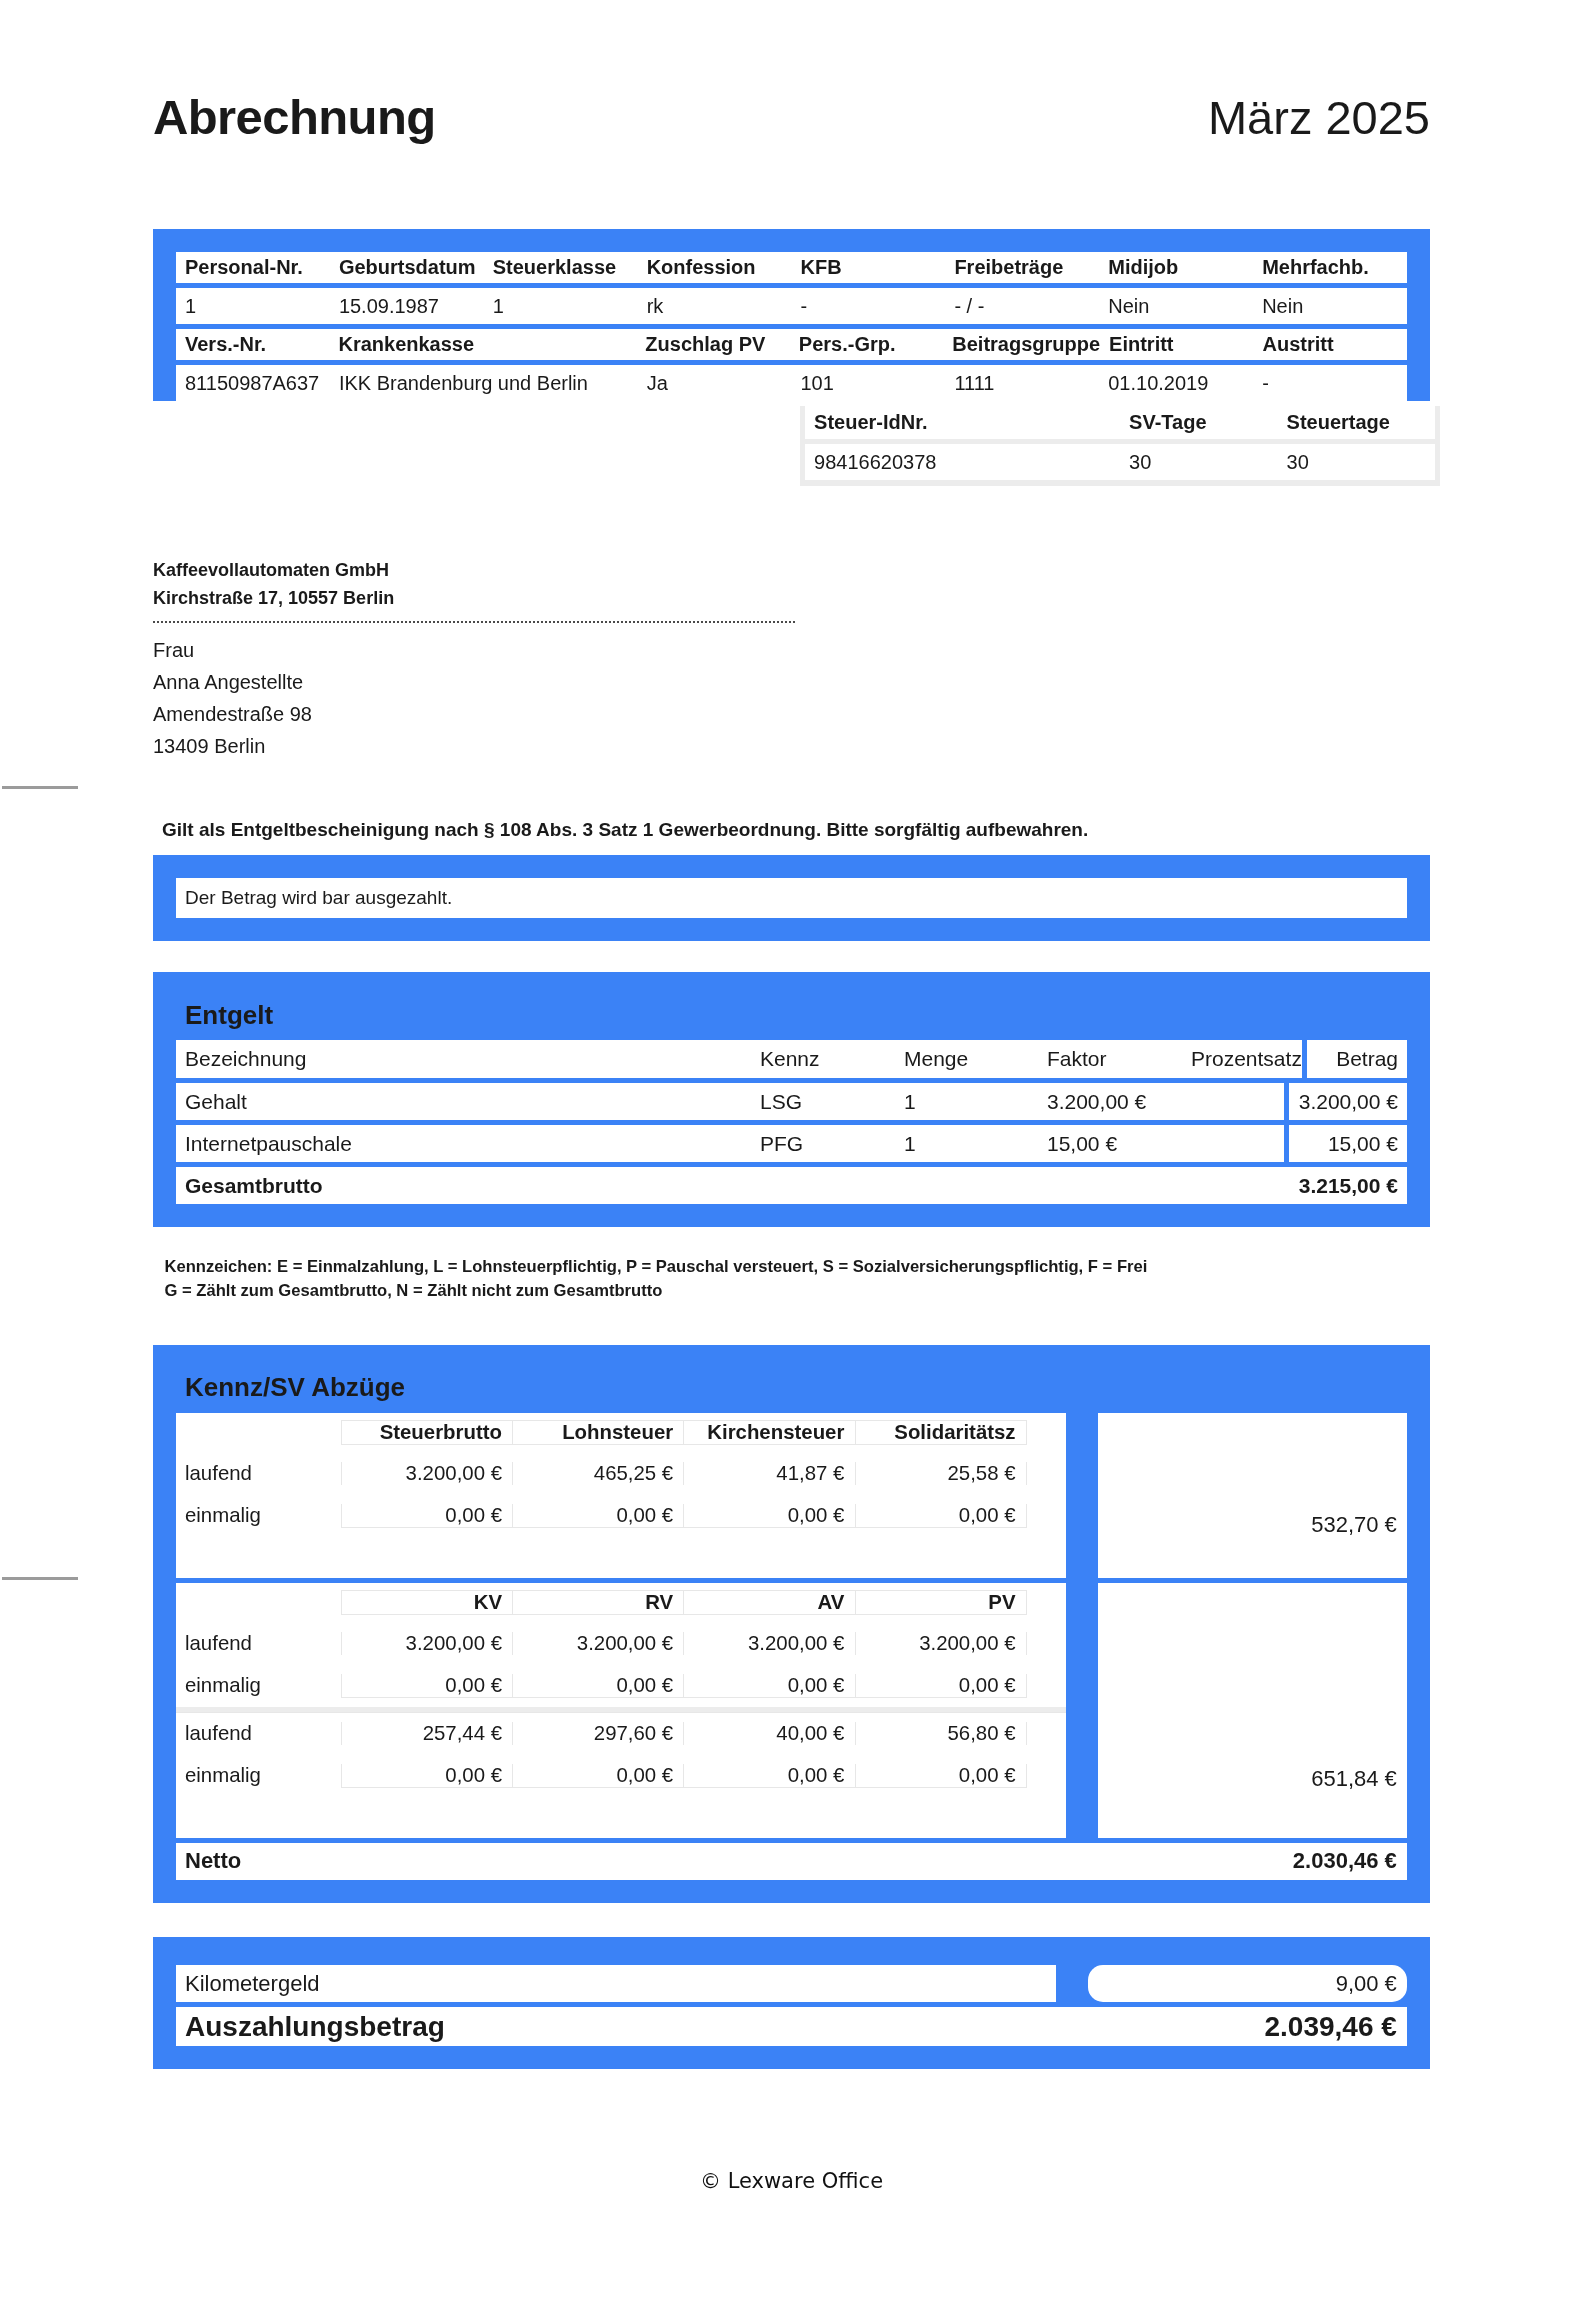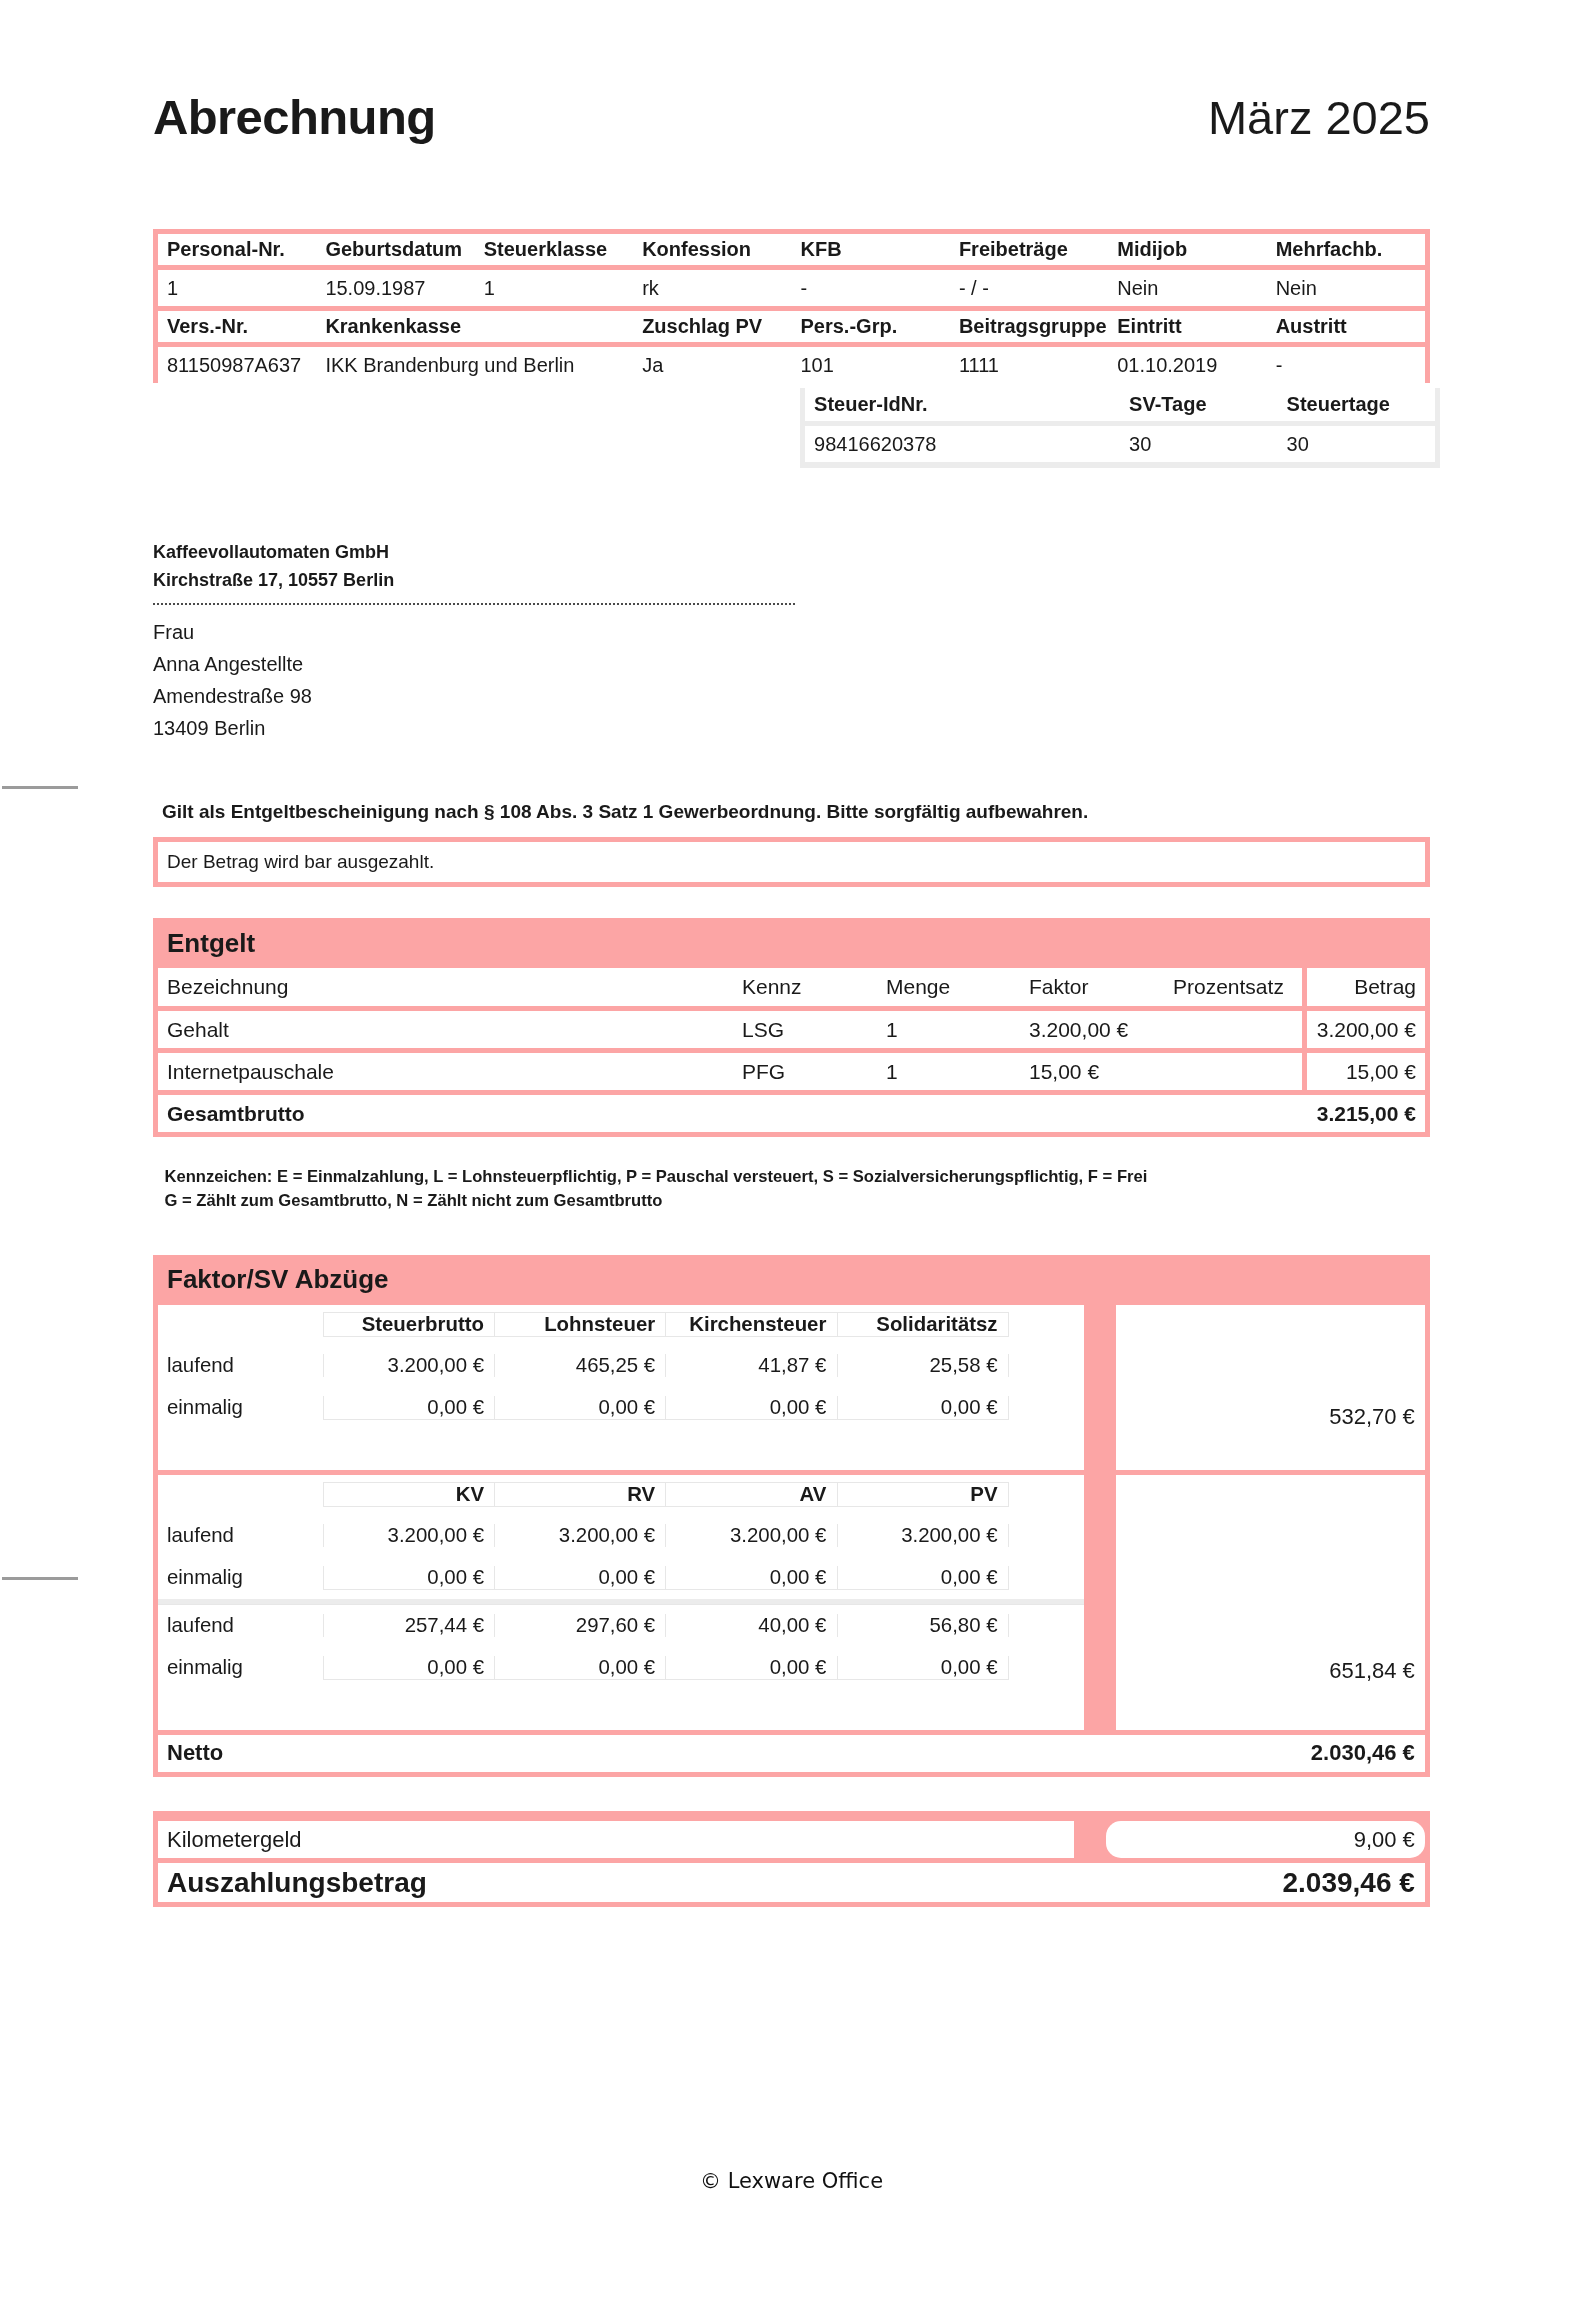--- a/index.html
+++ b/index.html
@@ -9,21 +9,21 @@
     -webkit-font-smoothing:antialiased;
   }
   .content{width:1277px;margin:0 auto 0 153px;}
 
   
   .title-row{display:flex;justify-content:space-between;align-items:baseline;padding-top:89px;}
   .doc-title{font-size:49px;font-weight:bold;letter-spacing:-0.6px;}
   .doc-period{font-size:47px;font-weight:normal;}
 
   
-  .graybox{background:#fca5a5;padding:5px;}
+  .graybox{background:#3b82f6;padding:23px;}
   .wcell{background:#ffffff;}
 
   
   .info-block{margin-top:84px;}
   .i-row{display:grid;grid-template-columns:repeat(8,1fr);align-items:center;background:#fff;margin-bottom:5.1px;}
   .i-row:last-child{margin-bottom:0;}
   .i-head{height:31px;font-weight:bold;}
   .i-val{height:36px;}
   .i-row > div{padding-left:9px;font-size:20px;white-space:nowrap;}
   .span2{grid-column:span 2;}
@@ -201,21 +201,21 @@
       <div>3.215,00 €</div>
     </div>
   </div>
 
   <div class="footnotes">
     <div>Kennzeichen: E = Einmalzahlung, L = Lohnsteuerpflichtig, P = Pauschal versteuert, S = Sozialversicherungspflichtig, F = Frei</div>
     <div>G = Zählt zum Gesamtbrutto, N = Zählt nicht zum Gesamtbrutto</div>
   </div>
 
   <div class="section graybox" style="margin-top:42px;">
-    <div class="bar">Faktor/SV Abzüge</div>
+    <div class="bar">Kennz/SV Abzüge</div>
 
     <div class="pair">
       <div class="pair-left" style="height:165px;">
         <div class="tline thead h62">
           <div class="tlabel"></div>
           <div class="tcell">Steuerbrutto</div>
           <div class="tcell">Lohnsteuer</div>
           <div class="tcell">Kirchensteuer</div>
           <div class="tcell last">Solidaritätsz</div>
         </div>

